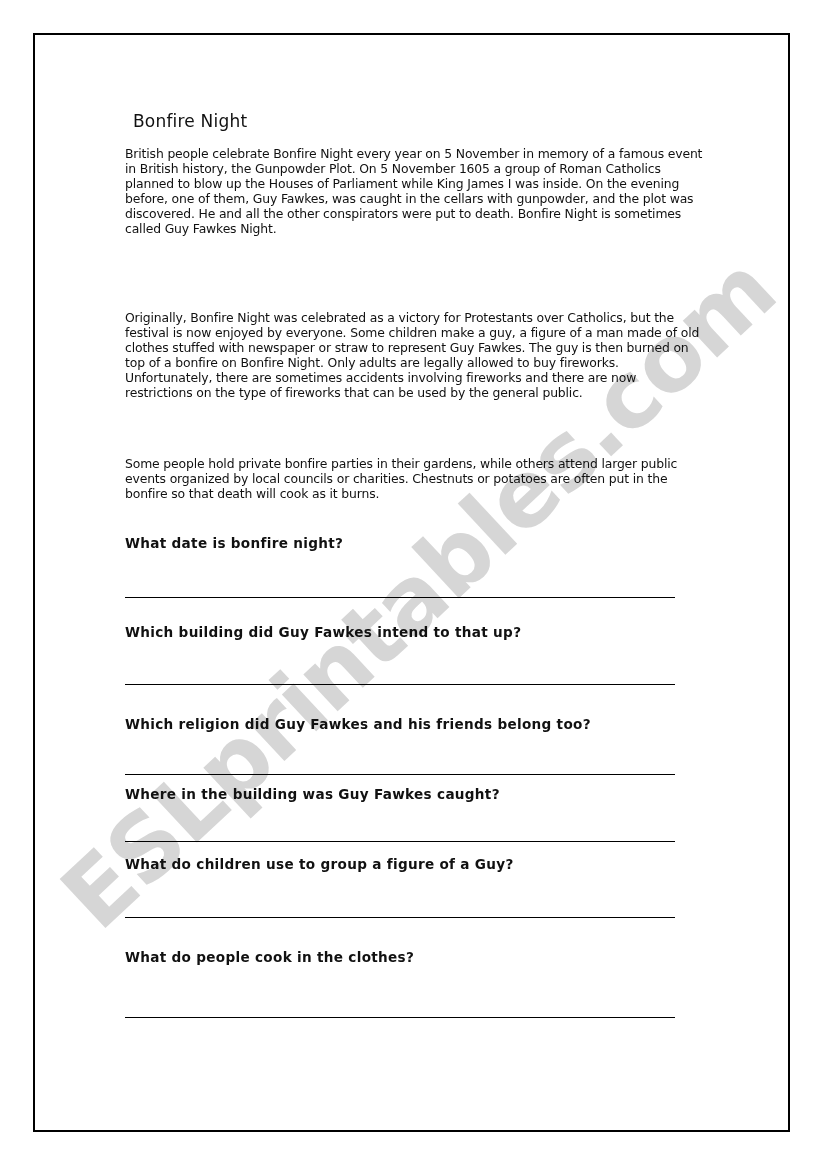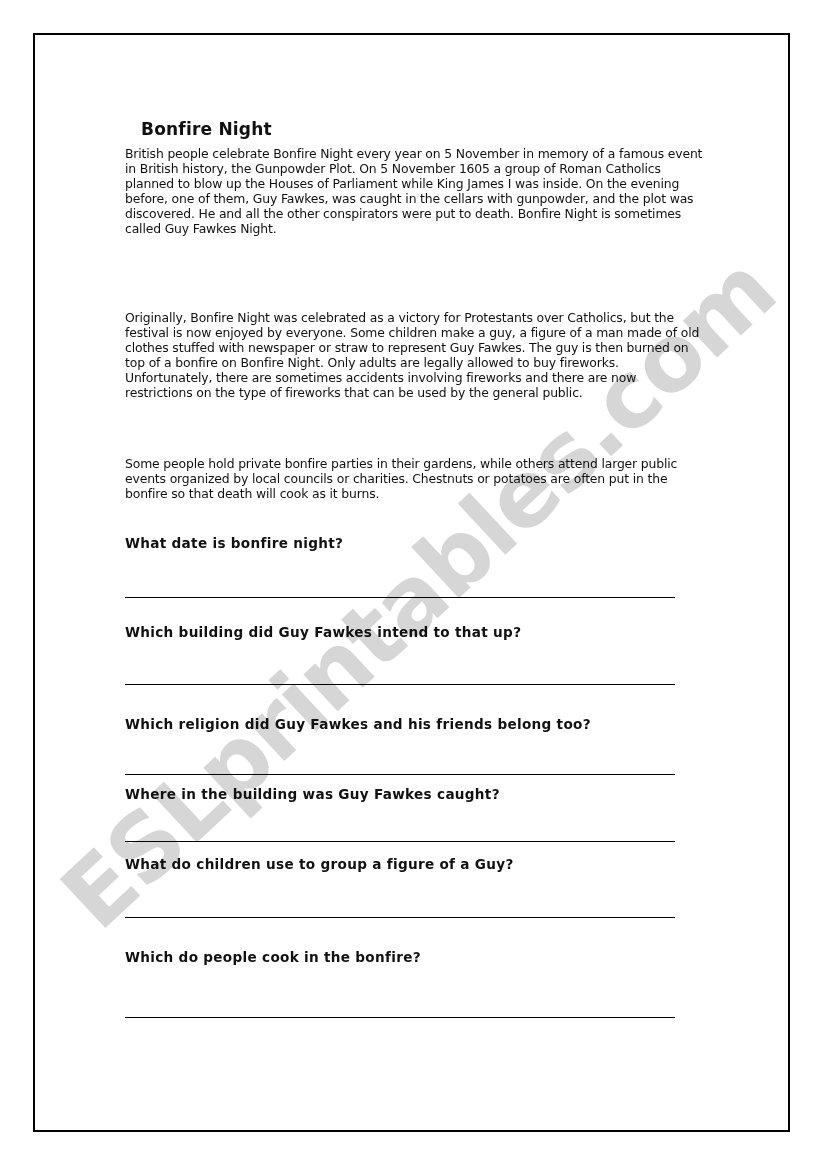--- a/index.html
+++ b/index.html
@@ -27,21 +27,21 @@
       z-index: 0;
       opacity: 0.85;
       line-height: 1;
       margin-top: 320px;
     }
     .content {
       position: absolute; left: 125px; top: 0; width: 580px; z-index: 1;
     }
     .title {
       position: absolute; top: 103px; left: 0;
-      font-weight: bold; font-size: 17px; margin: 16px;
+      font-weight: normal; font-size: 17px; margin: 8px;
       letter-spacing: 0.2px;
     }
     .para {
       position: absolute; left: 0; width: 580px; margin: 0;
       font-size: 12.4px; line-height: 15px; letter-spacing: -0.15px;
     }
     .p1 { top: 146px; }
     .p2 { top: 310px; }
     .p3 { top: 456px; }
     .question {
@@ -75,15 +75,15 @@
 
   <p class="question" style="top:716px">Which religion did Guy Fawkes and his friends belong too?</p>
   <div class="answer-line" style="top:774px"></div>
 
   <p class="question" style="top:786px">Where in the building was Guy Fawkes caught?</p>
   <div class="answer-line" style="top:841px"></div>
 
   <p class="question" style="top:856px">What do children use to group a figure of a Guy?</p>
   <div class="answer-line" style="top:917px"></div>
 
-  <p class="question" style="top:949px">Which do people cook in the bonfire?</p>
+  <p class="question" style="top:949px">What do people cook in the clothes?</p>
   <div class="answer-line" style="top:1017px"></div>
 </div>
 
 </body></html>

